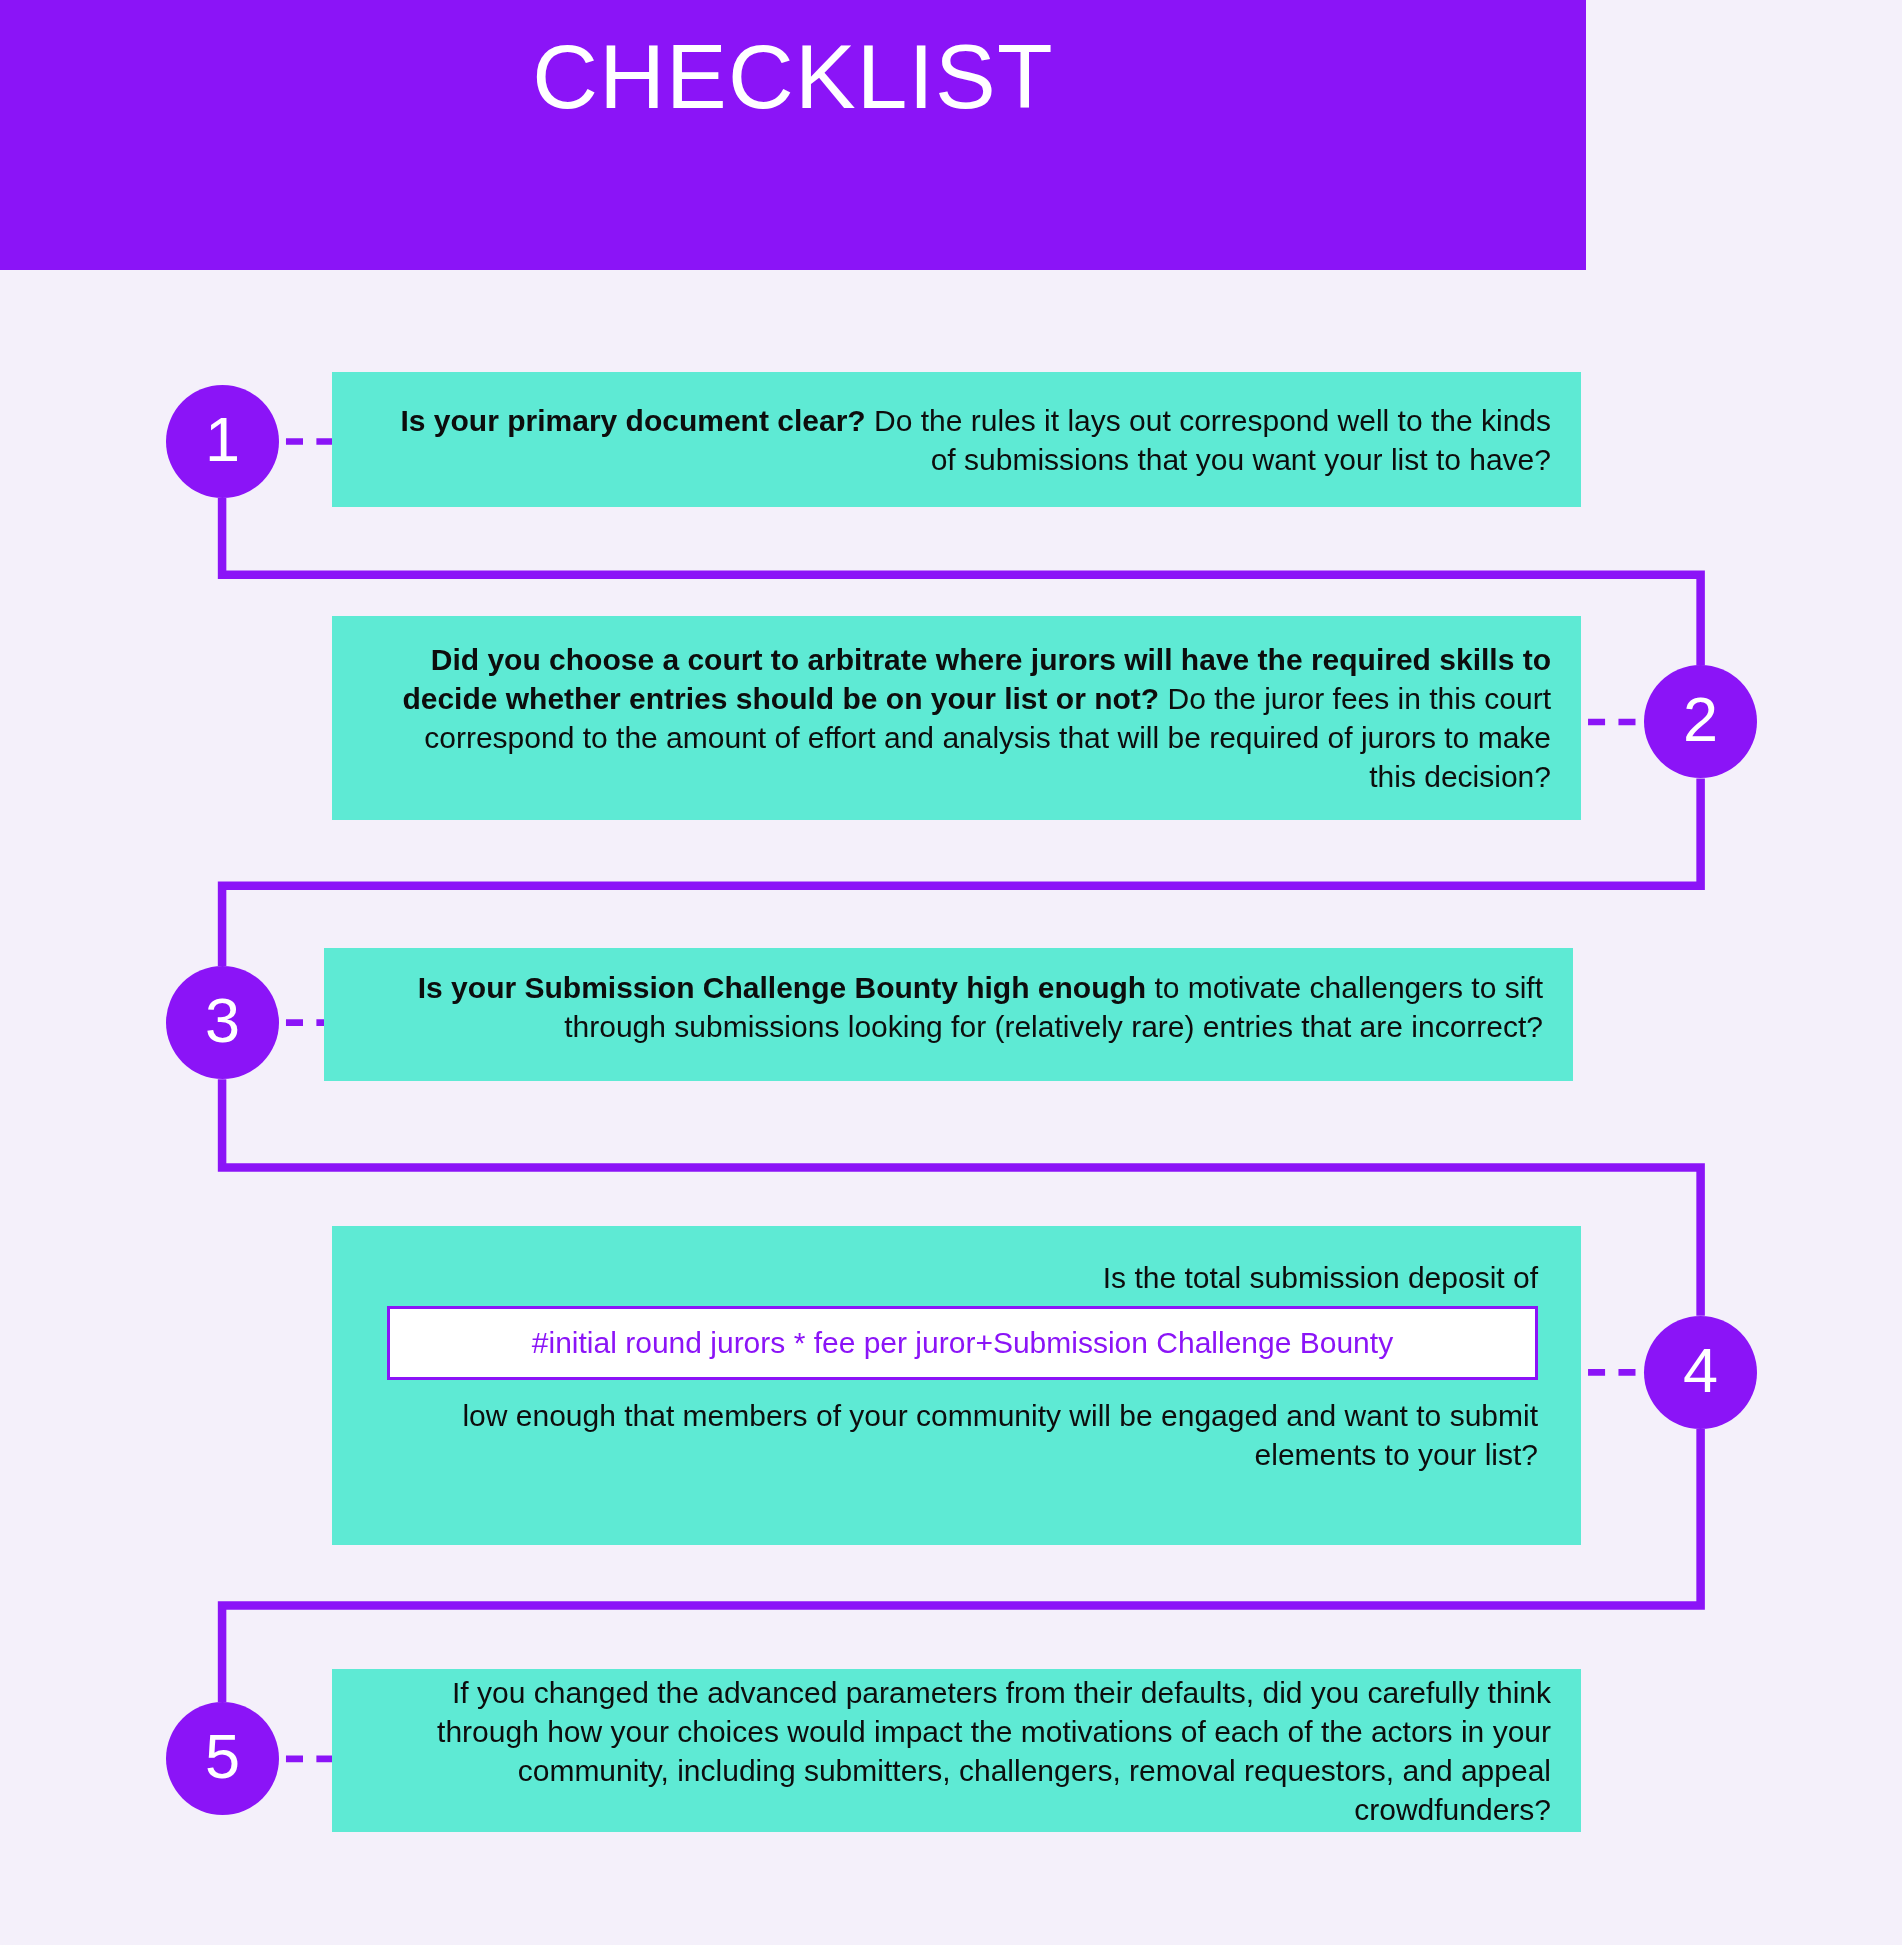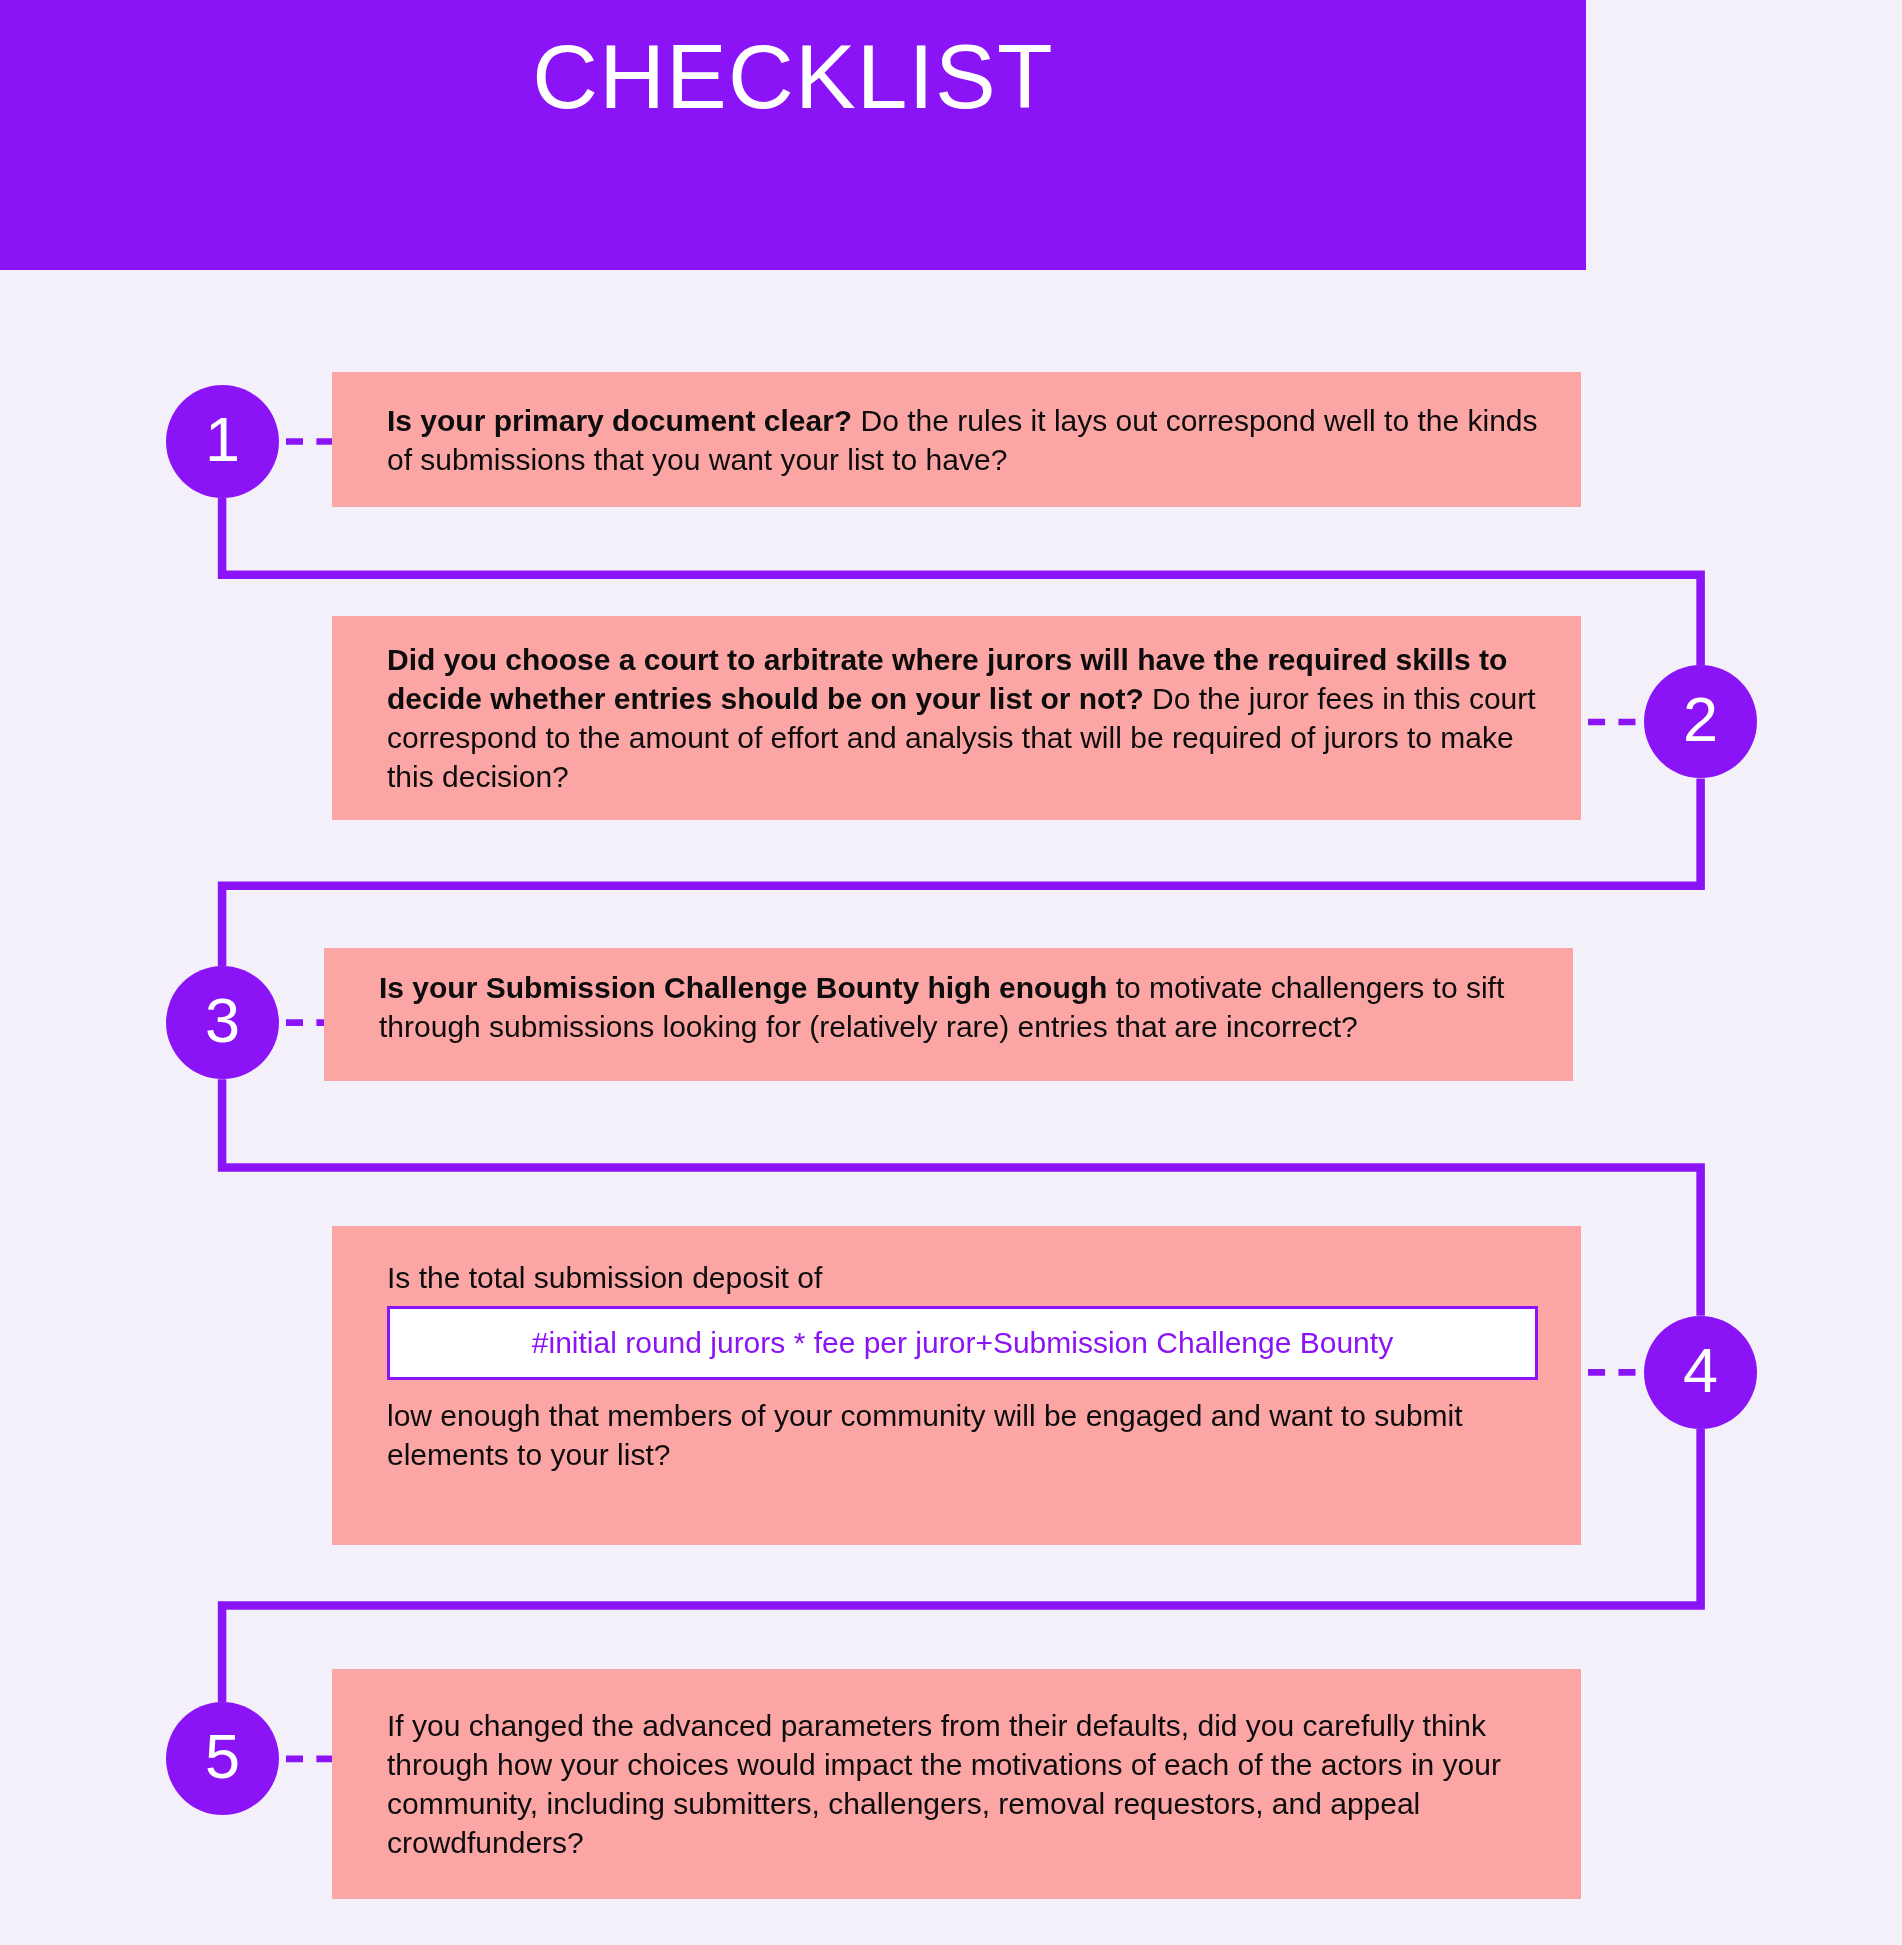--- a/index.html
+++ b/index.html
@@ -55,24 +55,25 @@
     position: absolute;
     left: 0;
     top: 0;
     width: 1902px;
     height: 1946px;
     pointer-events: none;
   }
 
   .card {
     position: absolute;
-    background: #fca5a5;
+    background: #5eead4;
     display: flex;
     flex-direction: column;
     justify-content: center;
+    text-align: right;
   }
 
   .card-text {
     color: #0d0d0d;
     font-size: 30px;
     line-height: 1.30;
     font-weight: 400;
   }
   .card-text b {
     font-weight: 700;
@@ -176,21 +177,21 @@
     <div class="step4-pre">Is the total submission deposit of</div>
     <div class="formula-box">
       <div class="formula-text">#initial round jurors * fee per juror+Submission Challenge Bounty</div>
     </div>
     <div class="step4-post">low enough that members of your community will be engaged and want to submit elements to your list?</div>
   </div>
   <div class="badge" style="left:1644px; top:1316px;">
     <span>4</span>
   </div>
 
-  <div class="card" style="left:332px; top:1669px; width:1249px; height:230px; padding:0 30px 0 55px;">
+  <div class="card" style="left:332px; top:1669px; width:1249px; height:163px; padding:0 30px 0 55px;">
     <div class="card-text">
       <b></b><span>If you changed the advanced parameters from their defaults, did you carefully think through how your choices would impact the motivations of each of the actors in your community, including submitters, challengers, removal requestors, and appeal crowdfunders?</span>
     </div>
   </div>
   <div class="badge" style="left:166px; top:1702px;">
     <span>5</span>
   </div>
 
 </div>
 

